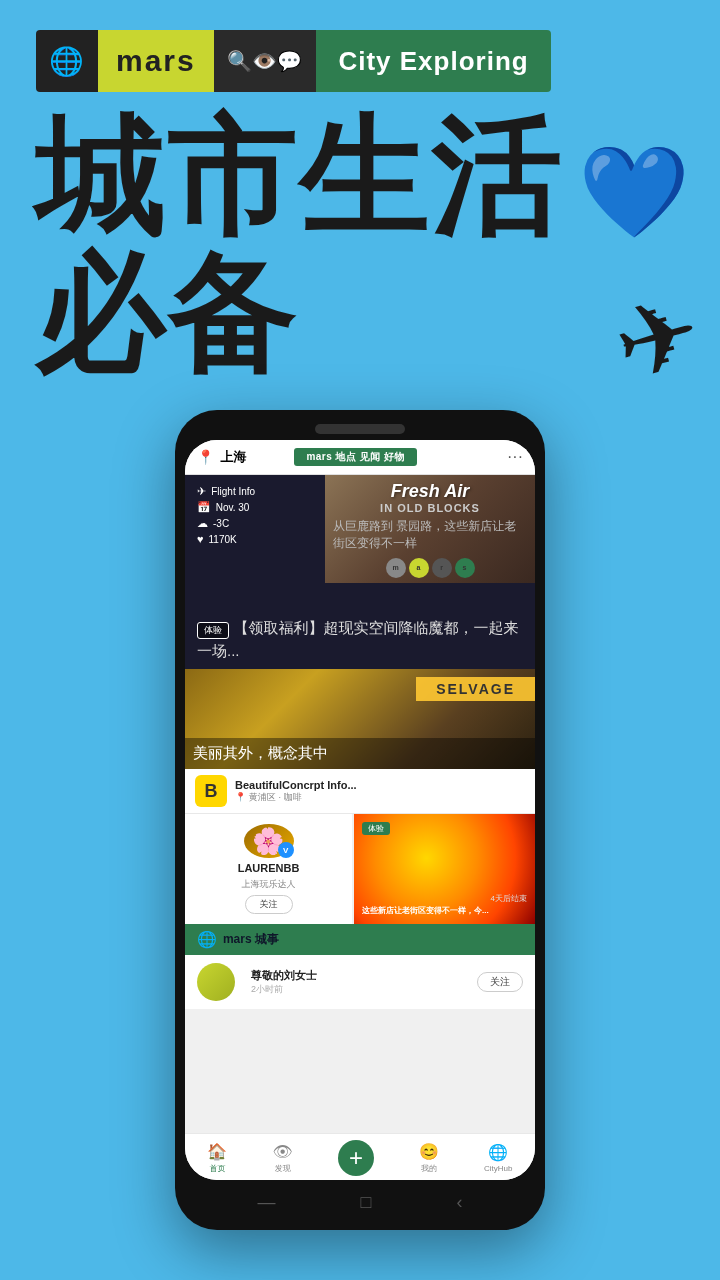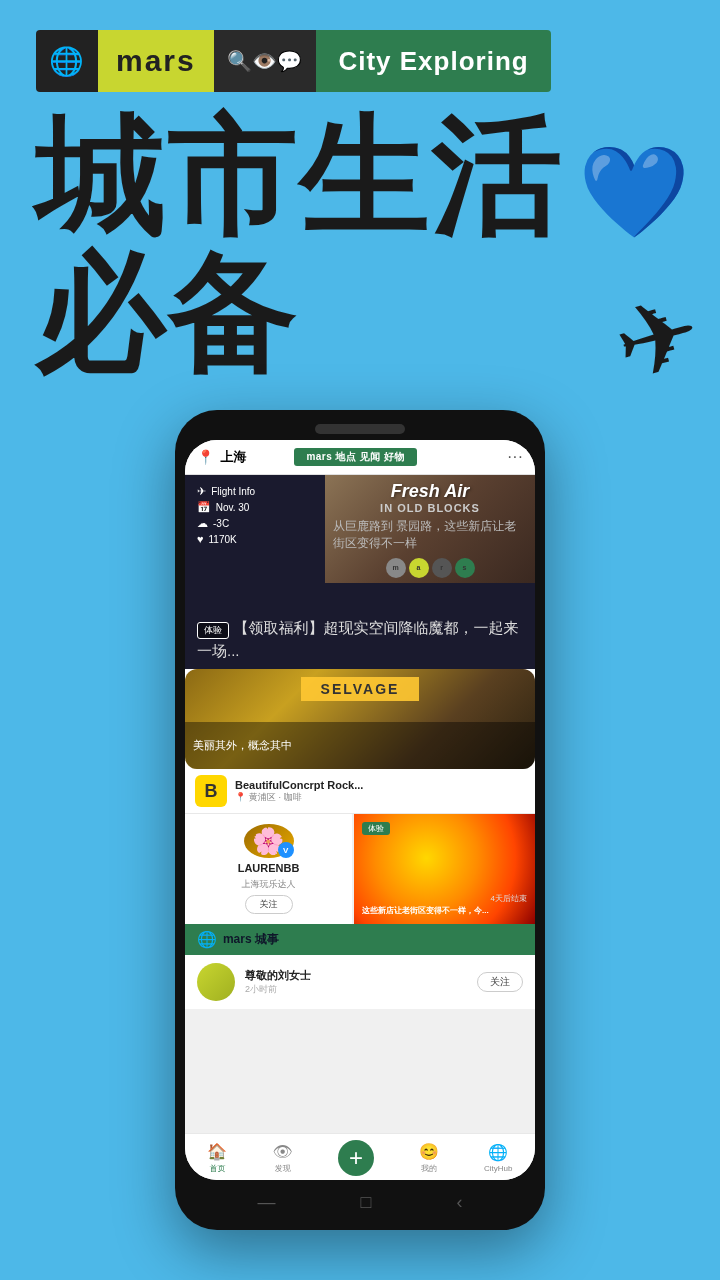--- a/index.html
+++ b/index.html
@@ -272,38 +272,37 @@
       border-bottom: 1px solid #e8e8e8;
     }
     .card2-img {
       width: 100%;
       height: 100px;
       background: linear-gradient(135deg, #8B6914 0%, #c8a020 30%, #5a4020 70%, #2a2010 100%);
       position: relative;
       overflow: hidden;
       display: flex;
       align-items: flex-start;
-      justify-content: center;
-      border-radius: 12px;
+      justify-content: flex-end;
     }
     .selvage-sign {
       background: rgba(255,200,50,0.9);
       color: #333;
       font-size: 14px;
       font-weight: bold;
       padding: 4px 20px;
       margin-top: 8px;
       letter-spacing: 2px;
     }
     .card2-overlay {
       position: absolute;
       bottom: 0; left: 0; right: 0;
       background: rgba(0,0,0,0.4);
-      padding: 16px 8px;
-      font-size: 11px;
+      padding: 6px 8px;
+      font-size: 15px;
       color: #fff;
     }
     .card2-body {
       padding: 6px 10px;
       display: flex;
       align-items: center;
       gap: 8px;
     }
     .card2-logo {
       width: 32px;
@@ -433,21 +432,21 @@
     .mars-story .title {
       font-size: 12px;
       font-weight: bold;
       color: #0f172a;
     }
     .story-card {
       background: #fff;
       padding: 8px 12px;
       display: flex;
       align-items: center;
-      gap: 10px;
+      gap: 16px;
       flex-shrink: 0;
     }
     .story-avatar {
       width: 38px;
       height: 38px;
       border-radius: 50%;
       background: linear-gradient(135deg, #c8d630, #a0b020);
       flex-shrink: 0;
     }
     .story-info .story-title {
@@ -583,21 +582,21 @@
     </div>
 
     <div class="card2">
       <div class="card2-img">
         <div class="selvage-sign">SELVAGE</div>
         <div class="card2-overlay">美丽其外，概念其中</div>
       </div>
       <div class="card2-body">
         <div class="card2-logo">B</div>
         <div class="card2-info">
-          <div class="name">BeautifulConcrpt Rock...</div>
+          <div class="name">BeautifulConcrpt Info...</div>
           <div class="loc">📍 黄浦区 · 咖啡</div>
         </div>
       </div>
     </div>
 
     <div class="card-row3" style="height:110px;">
       <div class="card-user">
         <div class="user-avatar">
           🌸
           <div class="vbadge">V</div>

